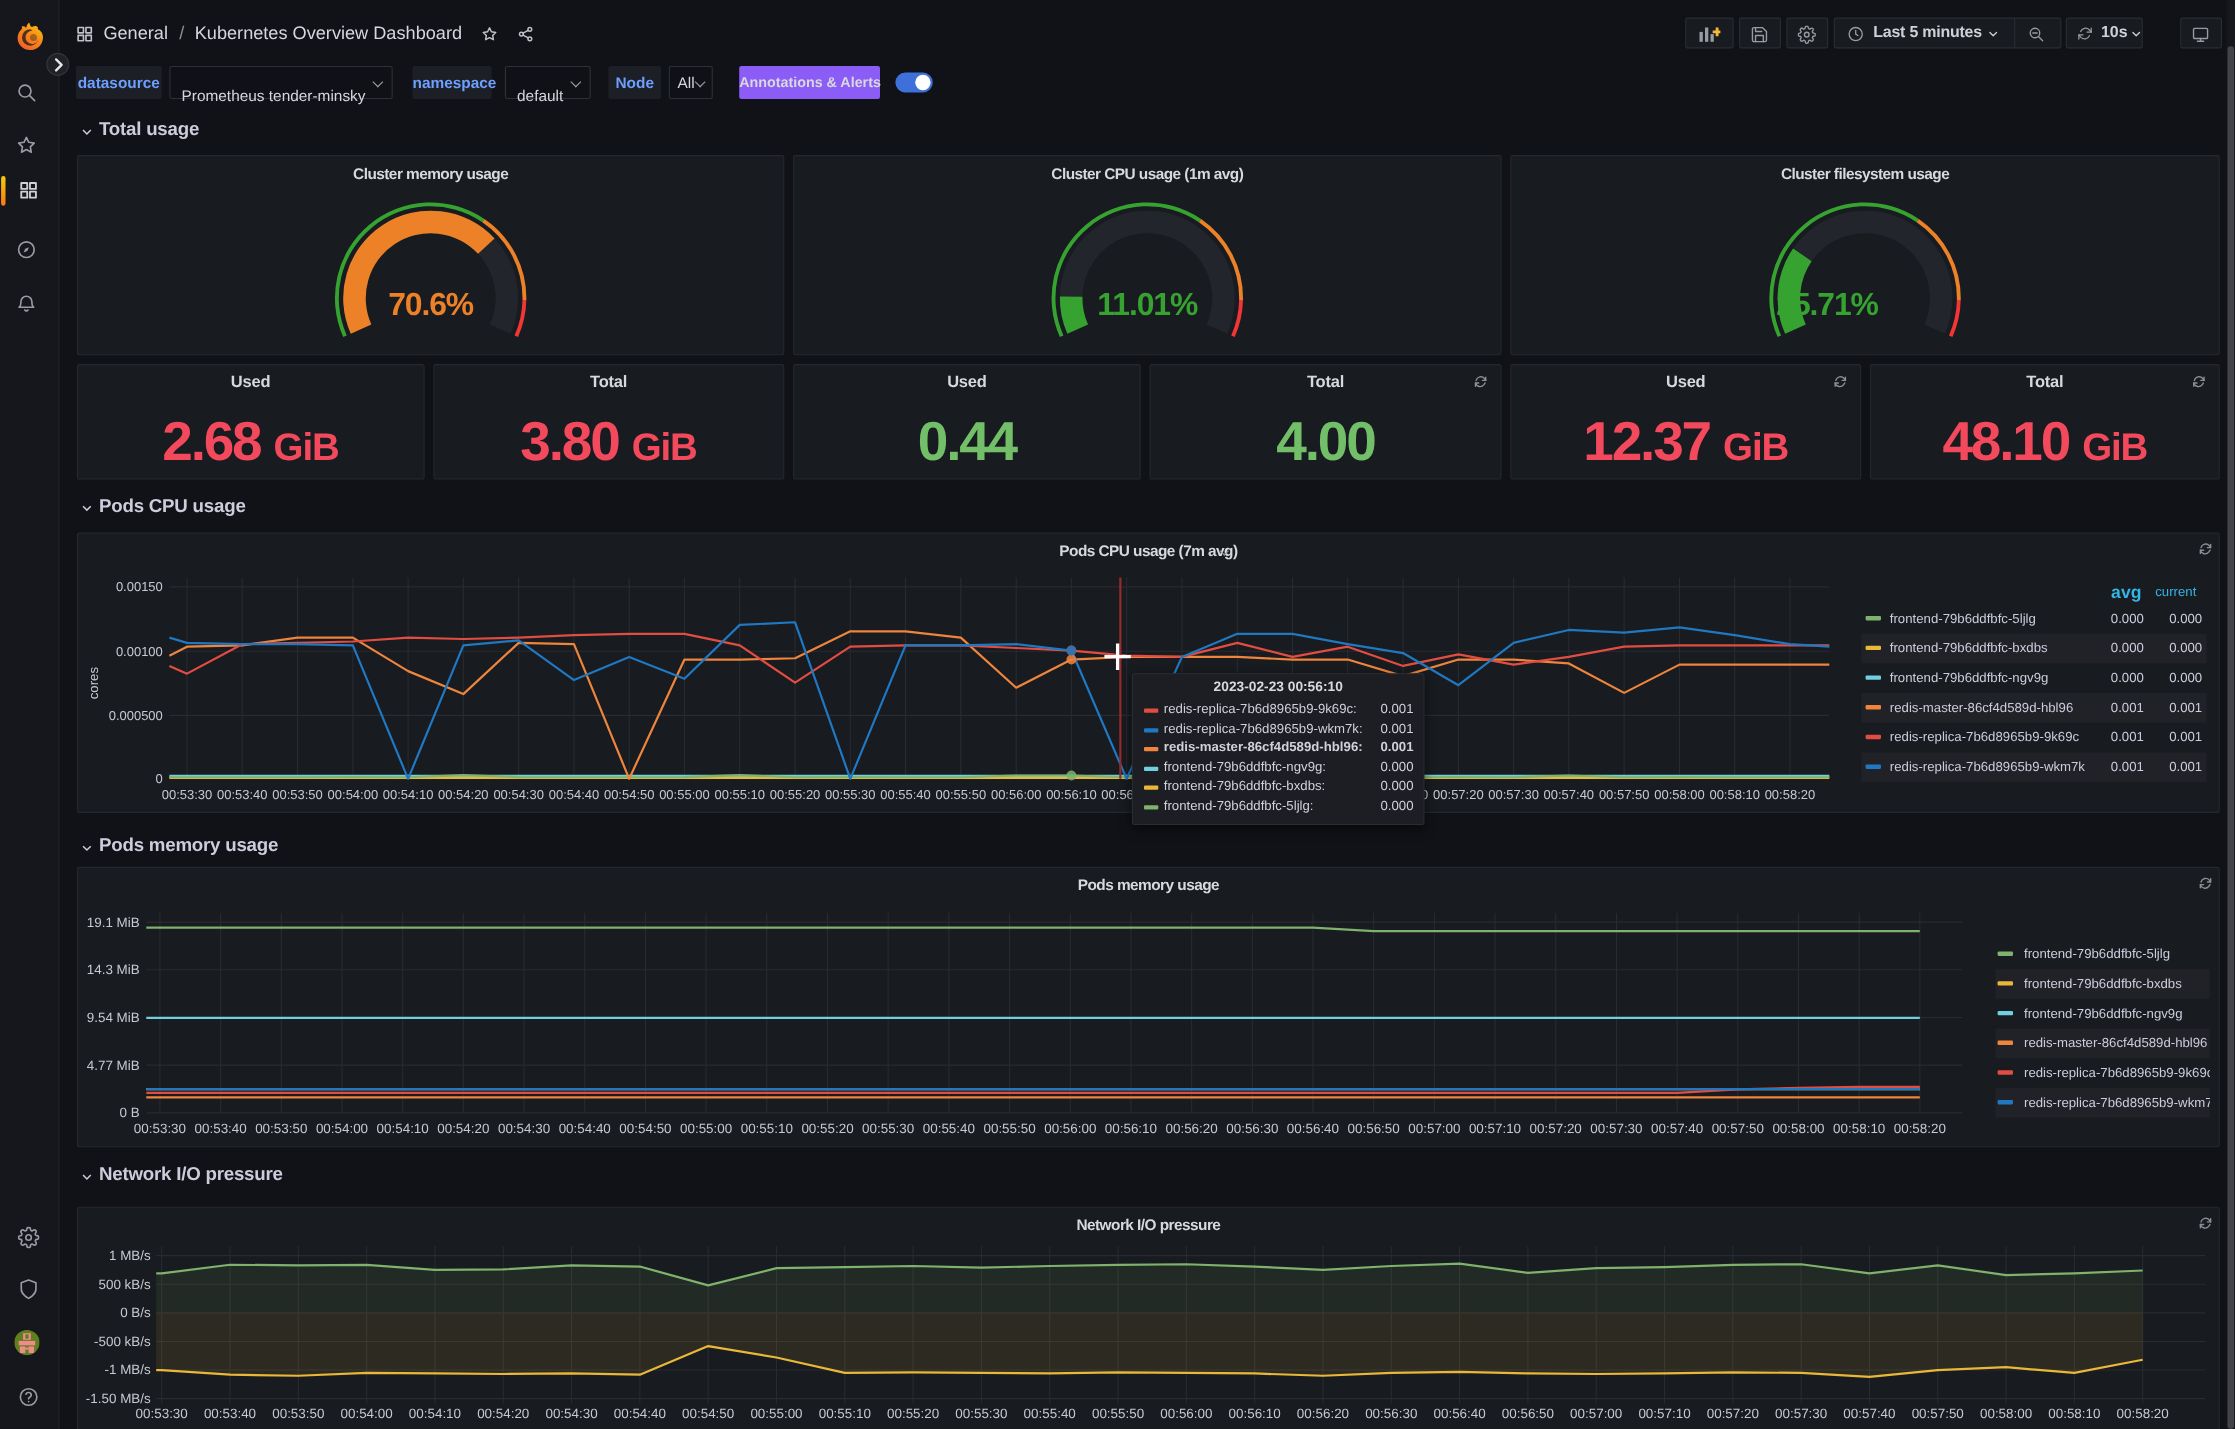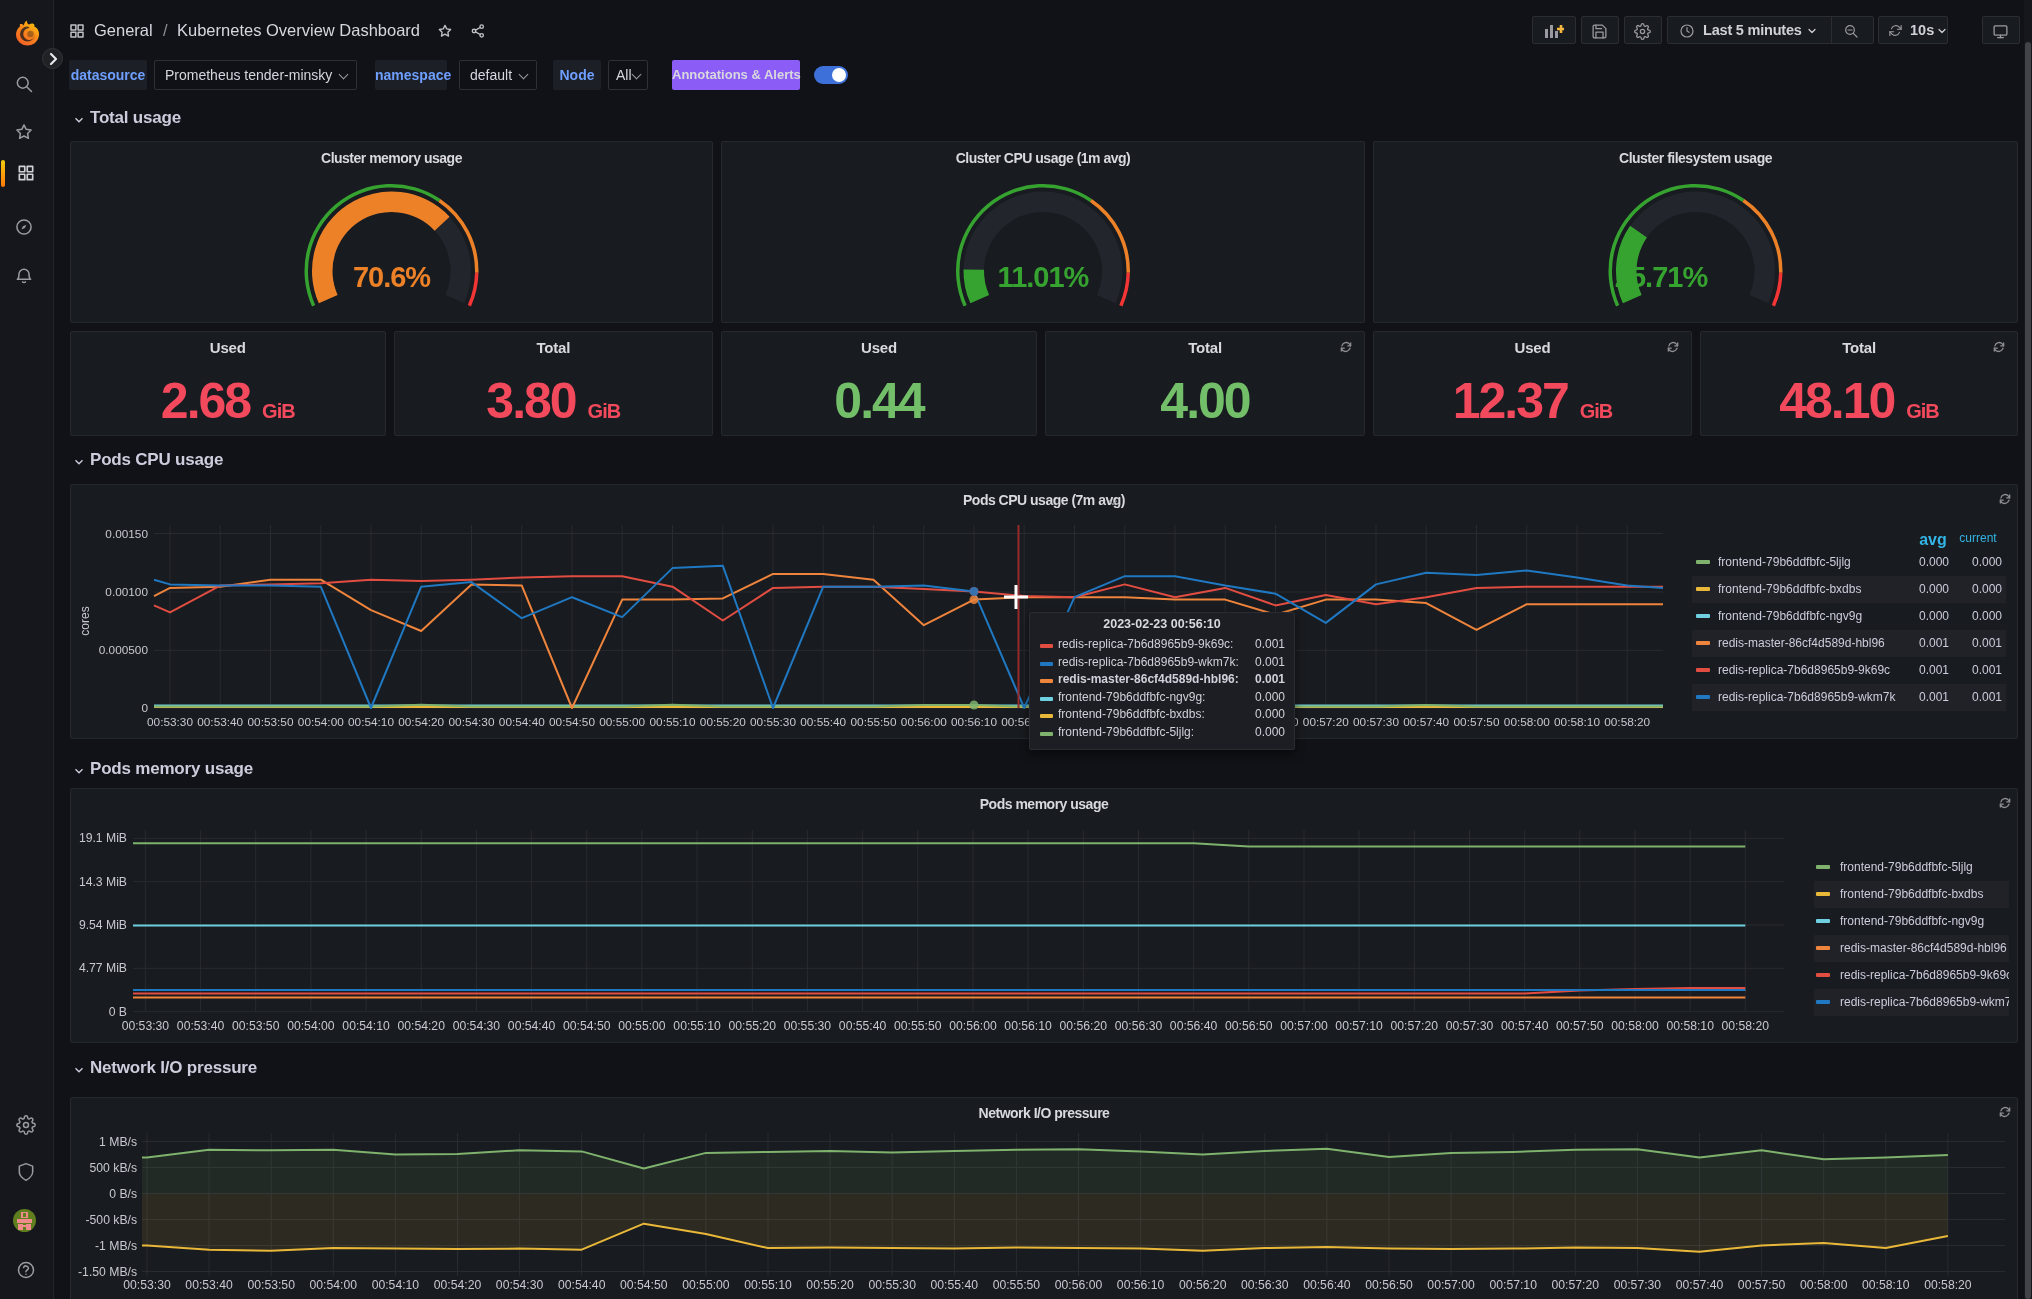--- a/index.html
+++ b/index.html
@@ -2,23 +2,23 @@
 <html><head><meta charset="utf-8">
 <style>
 * { margin:0; padding:0; box-sizing:border-box; }
 body { width:2032px; height:1299px; background:#111217; font-family:"Liberation Sans", sans-serif; overflow:hidden; position:relative; color:#ccccdc; }
 .abs { position:absolute; }
 .panel { position:absolute; background:#181b1f; border:1px solid #25282e; border-radius:2px; }
 .ptitle { position:absolute; width:100%; text-align:center; font-size:14px; font-weight:700; letter-spacing:-0.5px; color:#d8d9df; }
 .sechead { position:absolute; font-size:17px; font-weight:700; letter-spacing:-0.2px; color:#ccccdc; }
 .statname { position:absolute; width:100%; text-align:center; top:9px; font-size:15px; font-weight:700; letter-spacing:-0.2px; color:#d8d9df; }
 .statval { position:absolute; width:100%; text-align:center; font-size:50px; font-weight:700; letter-spacing:-2px; }
-.statval span { font-size:20px; letter-spacing:-1px; }
+.statval span { font-size:35px; letter-spacing:-1px; }
 .vlabel { position:absolute; height:30px; background:#1c1f26; border-radius:2px; color:#6e9fff; font-size:14px; font-weight:600; line-height:30px; text-align:center; white-space:nowrap; }
-.vinput { position:absolute; height:30px; background:#101116; border:1px solid #2e3037; border-radius:2px; color:#d5d6de; font-size:14px; line-height:28px; padding:0 10px; white-space:nowrap; }
+.vinput { position:absolute; height:30px; background:#101116; border:1px solid #2e3037; border-radius:2px; color:#d5d6de; font-size:14px; line-height:28px; padding:12px 10px; white-space:nowrap; }
 .caret { position:absolute; right:9px; top:10px; width:7px; height:7px; border-right:1.6px solid #9a9ba2; border-bottom:1.6px solid #9a9ba2; transform:rotate(45deg); }
 .toolbtn { position:absolute; height:28px; background:#181b1f; border:1px solid #2b2d33; border-radius:2px; }
 </style></head><body>
 
 <div class="abs" style="left:0;top:0;width:54px;height:1299px;background:#16171c;border-right:1px solid #222429"></div>
 <svg class="abs" style="left:13px;top:19px" width="28" height="28" viewBox="0 0 28 28">
 <defs>
       <linearGradient id="glog" x1="0.1" y1="1" x2="0.75" y2="0">
         <stop offset="0" stop-color="#f05a28"></stop>
         <stop offset="0.55" stop-color="#f8861c"></stop>

